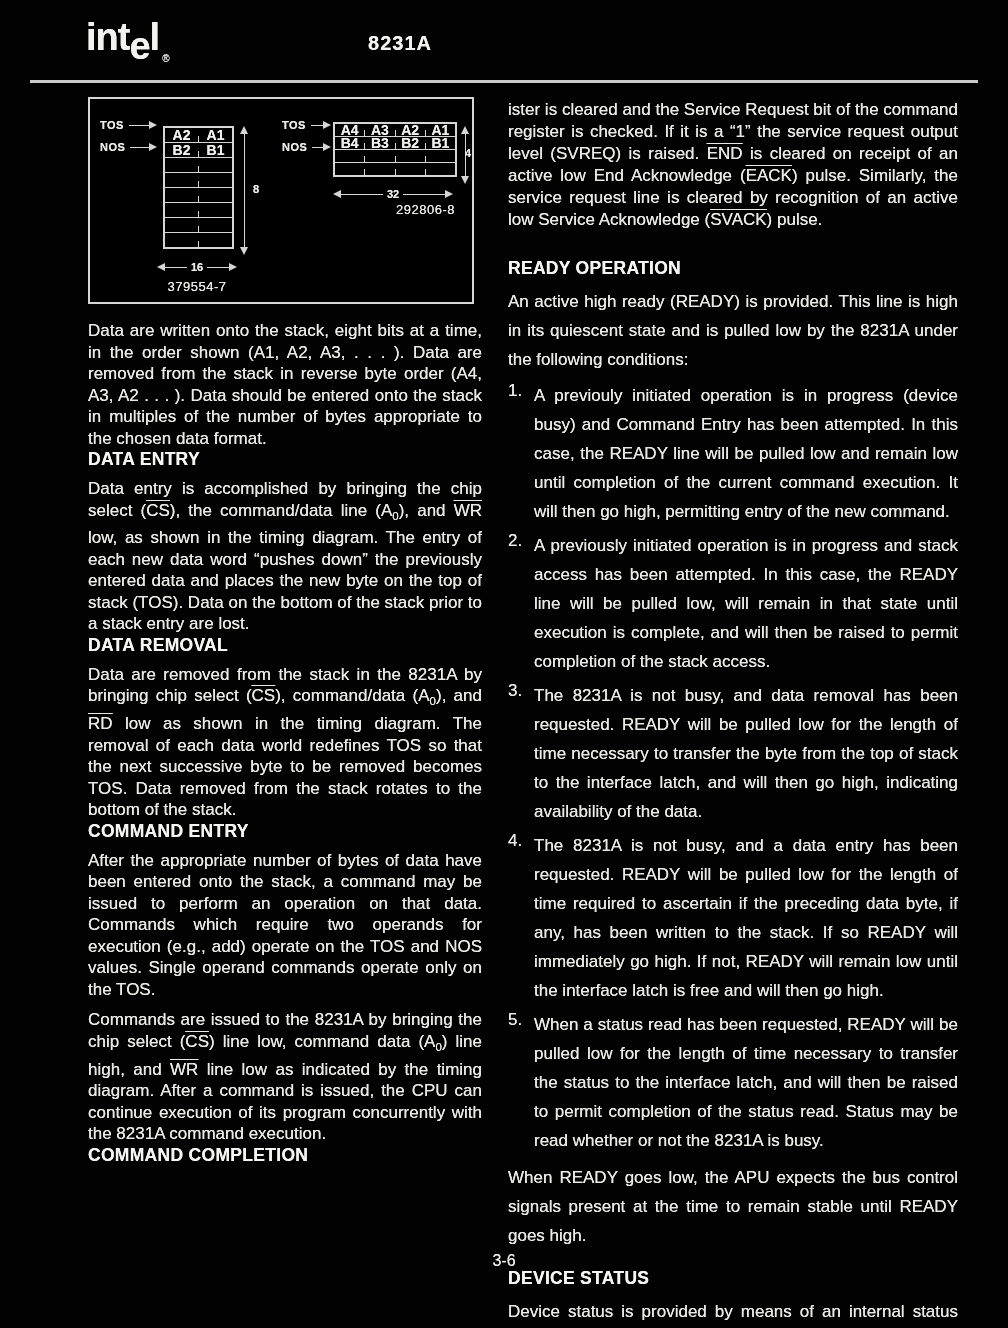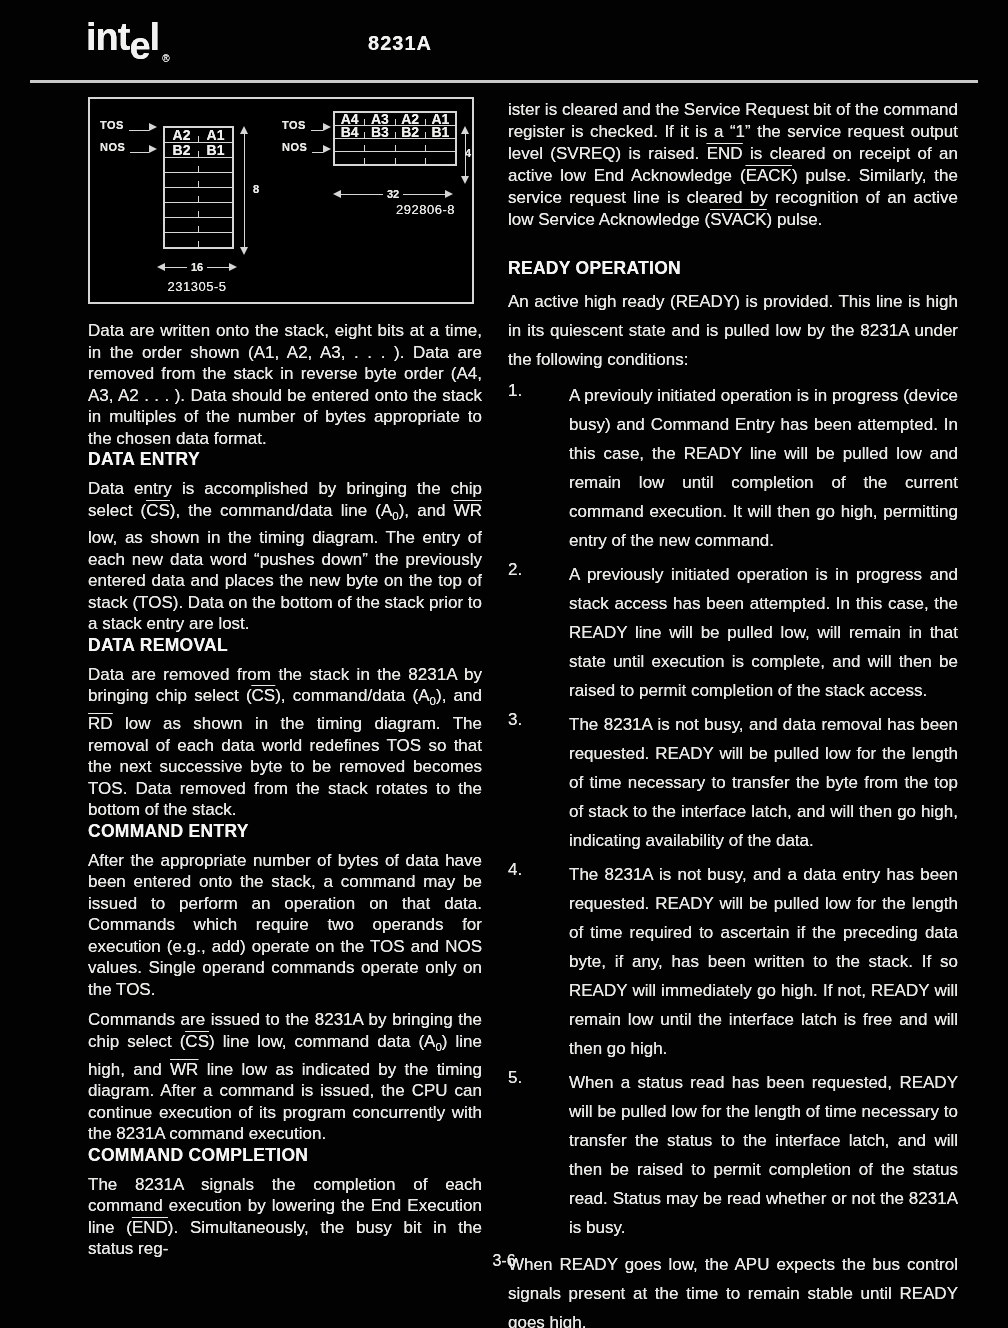--- a/index.html
+++ b/index.html
@@ -20,33 +20,33 @@
   sub{font-size:.68em;}
   
   .col-left{position:absolute;left:88px;top:320px;width:394px;}
   .cont-para{position:absolute;left:508px;top:99px;width:450px;}
   .rc{position:absolute;left:508px;top:258px;width:450px;}
   .mt8{margin-top:8px;} .mt9{margin-top:9px;}
   .sect-gap{margin-top:15px;}
   .list{margin-top:7px;}
   .li{display:flex;margin-bottom:5px;font-size:17px;}
   .li-num{flex:none;width:26px;}
-  .li-text{flex:1;text-align:justify;margin-left:35px;}
+  .li-text{flex:1;text-align:justify;}
   
   .fig1{position:absolute;left:88px;top:97px;width:382px;height:203px;border:2px solid #d6d6d6;background:#000;}
-  .ptr{position:absolute;display:flex;align-items:flex-end;}
+  .ptr{position:absolute;display:flex;align-items:center;}
   .ptr .plabel{font-size:11px;font-weight:bold;letter-spacing:.5px;}
   .pline{height:0;border-top:1.7px solid #d6d6d6;margin-left:5px;}
   .tri-r{width:0;height:0;border-top:4px solid transparent;border-bottom:4px solid transparent;border-left:8px solid #d6d6d6;}
   .tri-l{width:0;height:0;border-top:4px solid transparent;border-bottom:4px solid transparent;border-right:8px solid #d6d6d6;}
   .tri-u{width:0;height:0;border-left:4px solid transparent;border-right:4px solid transparent;border-bottom:8px solid #d6d6d6;}
   .tri-d{width:0;height:0;border-left:4px solid transparent;border-right:4px solid transparent;border-top:8px solid #d6d6d6;}
   .sbox{position:absolute;border:2px solid #d6d6d6;}
   .sbox-l{left:73px;top:27px;width:67px;}
-  .sbox-r{left:243px;top:12px;width:120px;text-align:center;}
+  .sbox-r{left:243px;top:23px;width:120px;text-align:center;}
   .srow{display:flex;border-bottom:1.6px solid #d6d6d6;position:relative;}
   .sbox-l .srow{height:14px;} .sbox-r .srow{height:12px;}
   .srow:last-child{border-bottom:none;}
   .cell{flex:1;display:flex;align-items:center;justify-content:center;font-size:14px;font-weight:bold;color:#efefed;}
   .ctick{align-self:flex-end;height:6px;border-left:1.6px solid #d6d6d6;}
   .dim-v{position:absolute;display:flex;flex-direction:column;align-items:center;width:8px;}
   .dim-v .vline{flex:1;width:0;border-left:1.7px solid #d6d6d6;}
   .dim-h{position:absolute;display:flex;align-items:center;justify-content:flex-end;}
   .dim-h .dline{flex:1;height:0;border-top:1.7px solid #d6d6d6;}
   .dim-h .dlabel{font-size:11px;font-weight:bold;padding:0 4px;}
@@ -136,21 +136,21 @@
         <span class="tri-d"></span>
       </div>
     <span class="dvlabel" style="left:163px;top:84px;">8</span>
     <div class="dim-h" style="left:67px;top:162px;width:80px;">
       <span class="tri-l"></span>
         <span class="dline"></span>
         <span class="dlabel">16</span>
         <span class="dline"></span>
         <span class="tri-r"></span>
     </div>
-    <span class="figcap" style="left:62px;top:180px;width:90px;text-align:center;">231305-5</span>
+    <span class="figcap" style="left:62px;top:180px;width:90px;text-align:center;">379554-7</span>
 
     <div class="ptr" style="left:192px;top:20px;">
       <span class="plabel">TOS</span>
       <span class="pline" style="width:12px;"></span>
       <span class="tri-r"></span>
     </div>
     <div class="ptr" style="left:192px;top:42px;">
       <span class="plabel">NOS</span>
       <span class="pline" style="width:11px;"></span>
       <span class="tri-r"></span>
@@ -221,21 +221,20 @@
     <p class="body-p mt8">Data entry is accomplished by bringing the chip select (<span class="ov">CS</span>), the command/data line (A<sub>0</sub>), and <span class="ov">WR</span> low, as shown in the timing diagram. The entry of each new data word “pushes down” the previously entered data and places the new byte on the top of stack (TOS). Data on the bottom of the stack prior to a stack entry are lost.</p>
 
     <h3 class="sect sect-gap">DATA REMOVAL</h3>
     <p class="body-p mt8">Data are removed from the stack in the 8231A by bringing chip select (<span class="ov">CS</span>), command/data (A<sub>0</sub>), and <span class="ov">RD</span> low as shown in the timing diagram. The removal of each data world redefines TOS so that the next successive byte to be removed becomes TOS. Data removed from the stack rotates to the bottom of the stack.</p>
 
     <h3 class="sect sect-gap">COMMAND ENTRY</h3>
     <p class="body-p mt8">After the appropriate number of bytes of data have been entered onto the stack, a command may be issued to perform an operation on that data. Commands which require two operands for execution (e.g., add) operate on the TOS and NOS values. Single operand commands operate only on the TOS.</p>
     <p class="body-p mt9">Commands are issued to the 8231A by bringing the chip select (<span class="ov">CS</span>) line low, command data (A<sub>0</sub>) line high, and <span class="ov">WR</span> line low as indicated by the timing diagram. After a command is issued, the CPU can continue execution of its program concurrently with the 8231A command execution.</p>
 
     <h3 class="sect sect-gap">COMMAND COMPLETION</h3>
-    <p class="body-p mt8">The 8231A signals the completion of each command execution by lowering the End Execution line (<span class="ov">END</span>). Simultaneously, the busy bit in the status reg-</p>
   </div>
 
   <div class="rc">
     <h3 class="sect">READY OPERATION</h3>
     <p class="body-p mt8">An active high ready (READY) is provided. This line is high in its quiescent state and is pulled low by the 8231A under the following conditions:</p>
 
     <div class="list">
       <div class="li">
           <span class="li-num">1.</span>
           <span class="li-text">A previouly initiated operation is in progress (device busy) and Command Entry has been attempted. In this case, the READY line will be pulled low and remain low until completion of the current command execution. It will then go high, permitting entry of the new command.</span>

